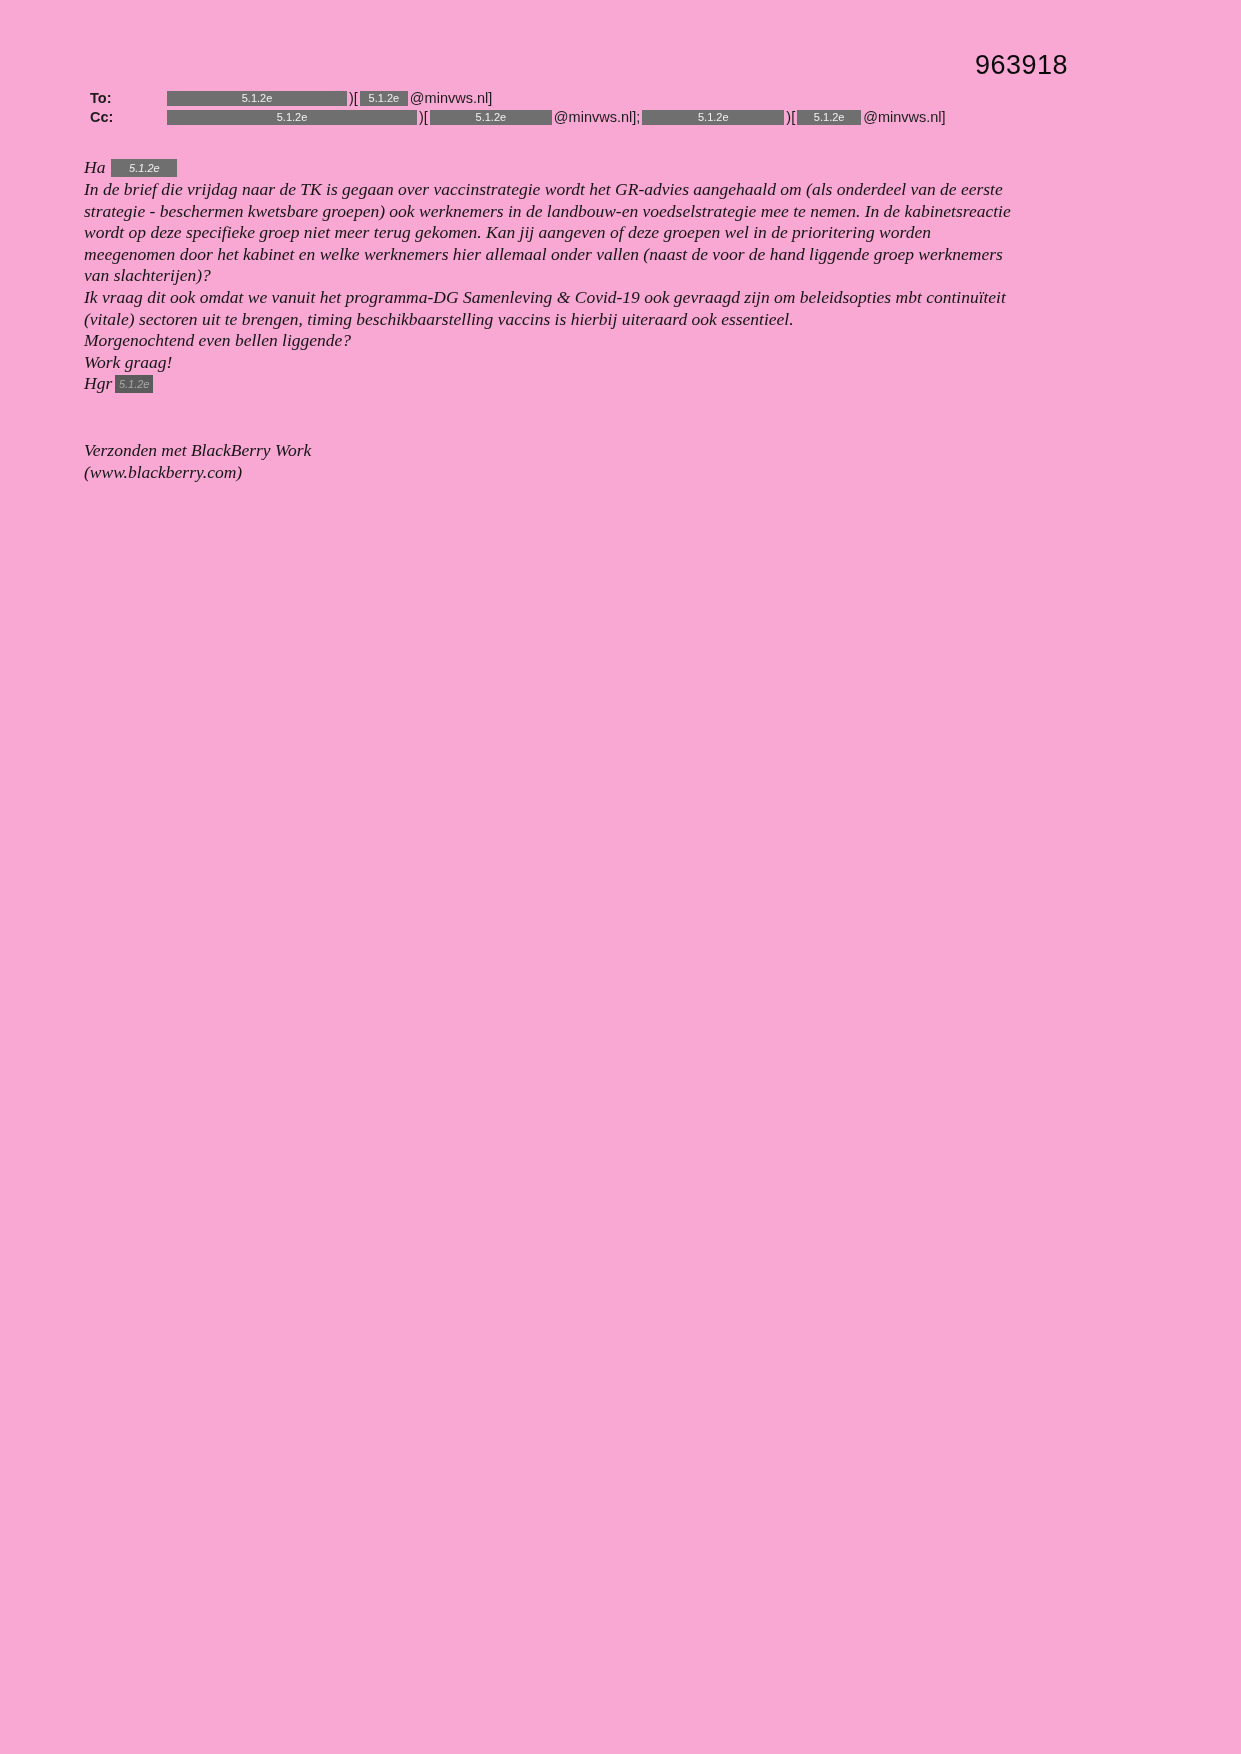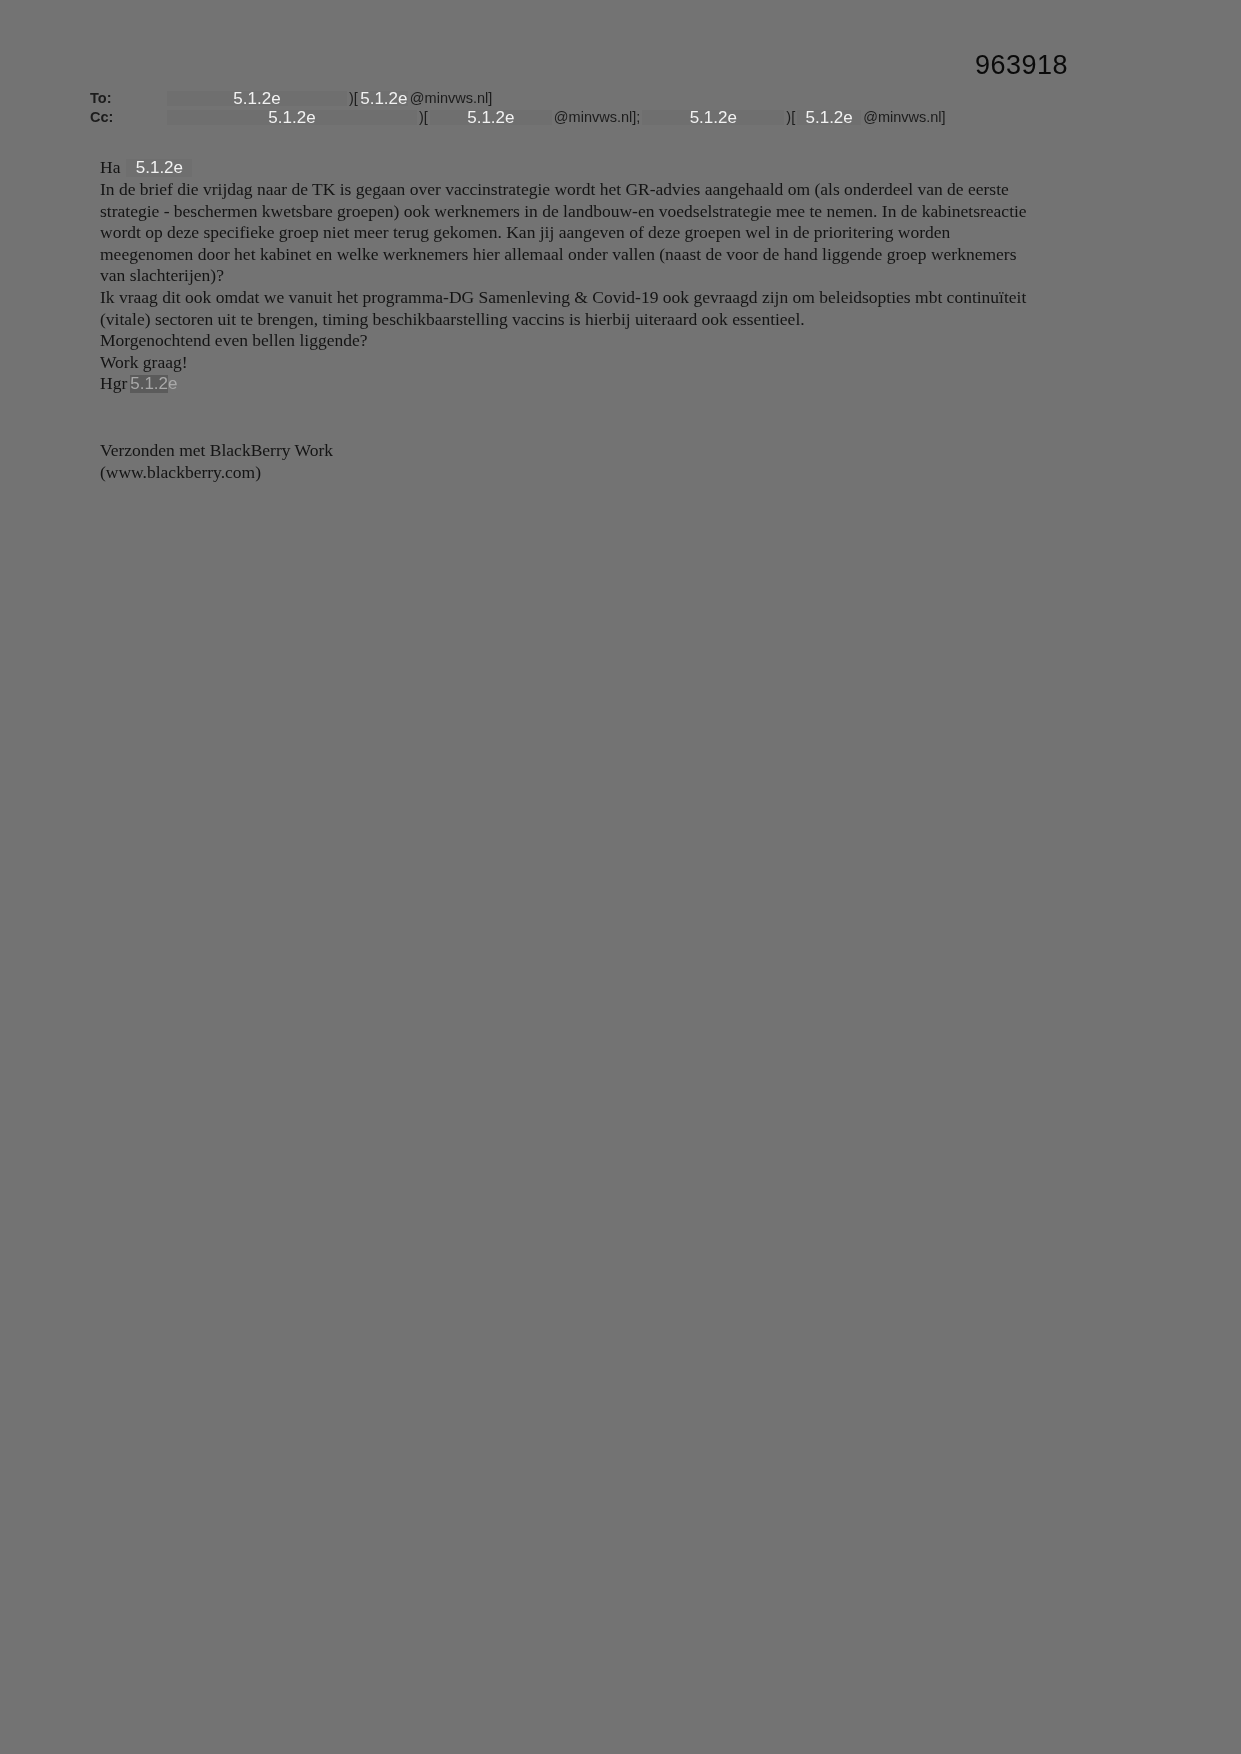--- a/index.html
+++ b/index.html
@@ -4,21 +4,21 @@
 <style>
   html, body {
     margin: 0;
     padding: 0;
     background: #ffffff;
   }
   .page {
     position: relative;
     width: 1241px;
     height: 1754px;
-    background: #737373;
+    background: #f9a8d4;
     color: #1c1c1c;
     overflow: hidden;
   }
   .doc-number {
     position: absolute;
     left: 975px;
     top: 50px;
     font-family: "Liberation Sans", sans-serif;
     font-size: 27px;
     font-weight: 500;
@@ -47,21 +47,21 @@
   }
   .header-value {
     display: flex;
     align-items: center;
   }
   .redact {
     display: inline-block;
     background: #6f6f6f;
     color: #f2f2f2;
     font-family: "Liberation Sans", sans-serif;
-    font-size: 17px;
+    font-size: 11px;
     height: 15px;
     line-height: 15px;
     text-align: center;
     vertical-align: middle;
     margin: 0 2px;
   }
   .redact.body-bar {
     height: 18px;
     line-height: 18px;
     position: relative;
@@ -72,27 +72,28 @@
     background: #5b5b5b;
     color: #a9a9a9;
     height: 18px;
     line-height: 18px;
     position: relative;
     top: -1px;
     margin-left: 3px;
   }
   .email-body {
     position: absolute;
-    left: 100px;
+    left: 84px;
     top: 157px;
     width: 934px;
     font-family: "Liberation Serif", serif;
     font-size: 17.5px;
     line-height: 21.6px;
     color: #141414;
+    font-style: italic;
   }
   .email-body p {
     margin: 0;
   }
   .greeting-line {
     margin: 0 0 0 0;
     height: 22px;
   }
   .closing-line {
     margin-top: 22px;

